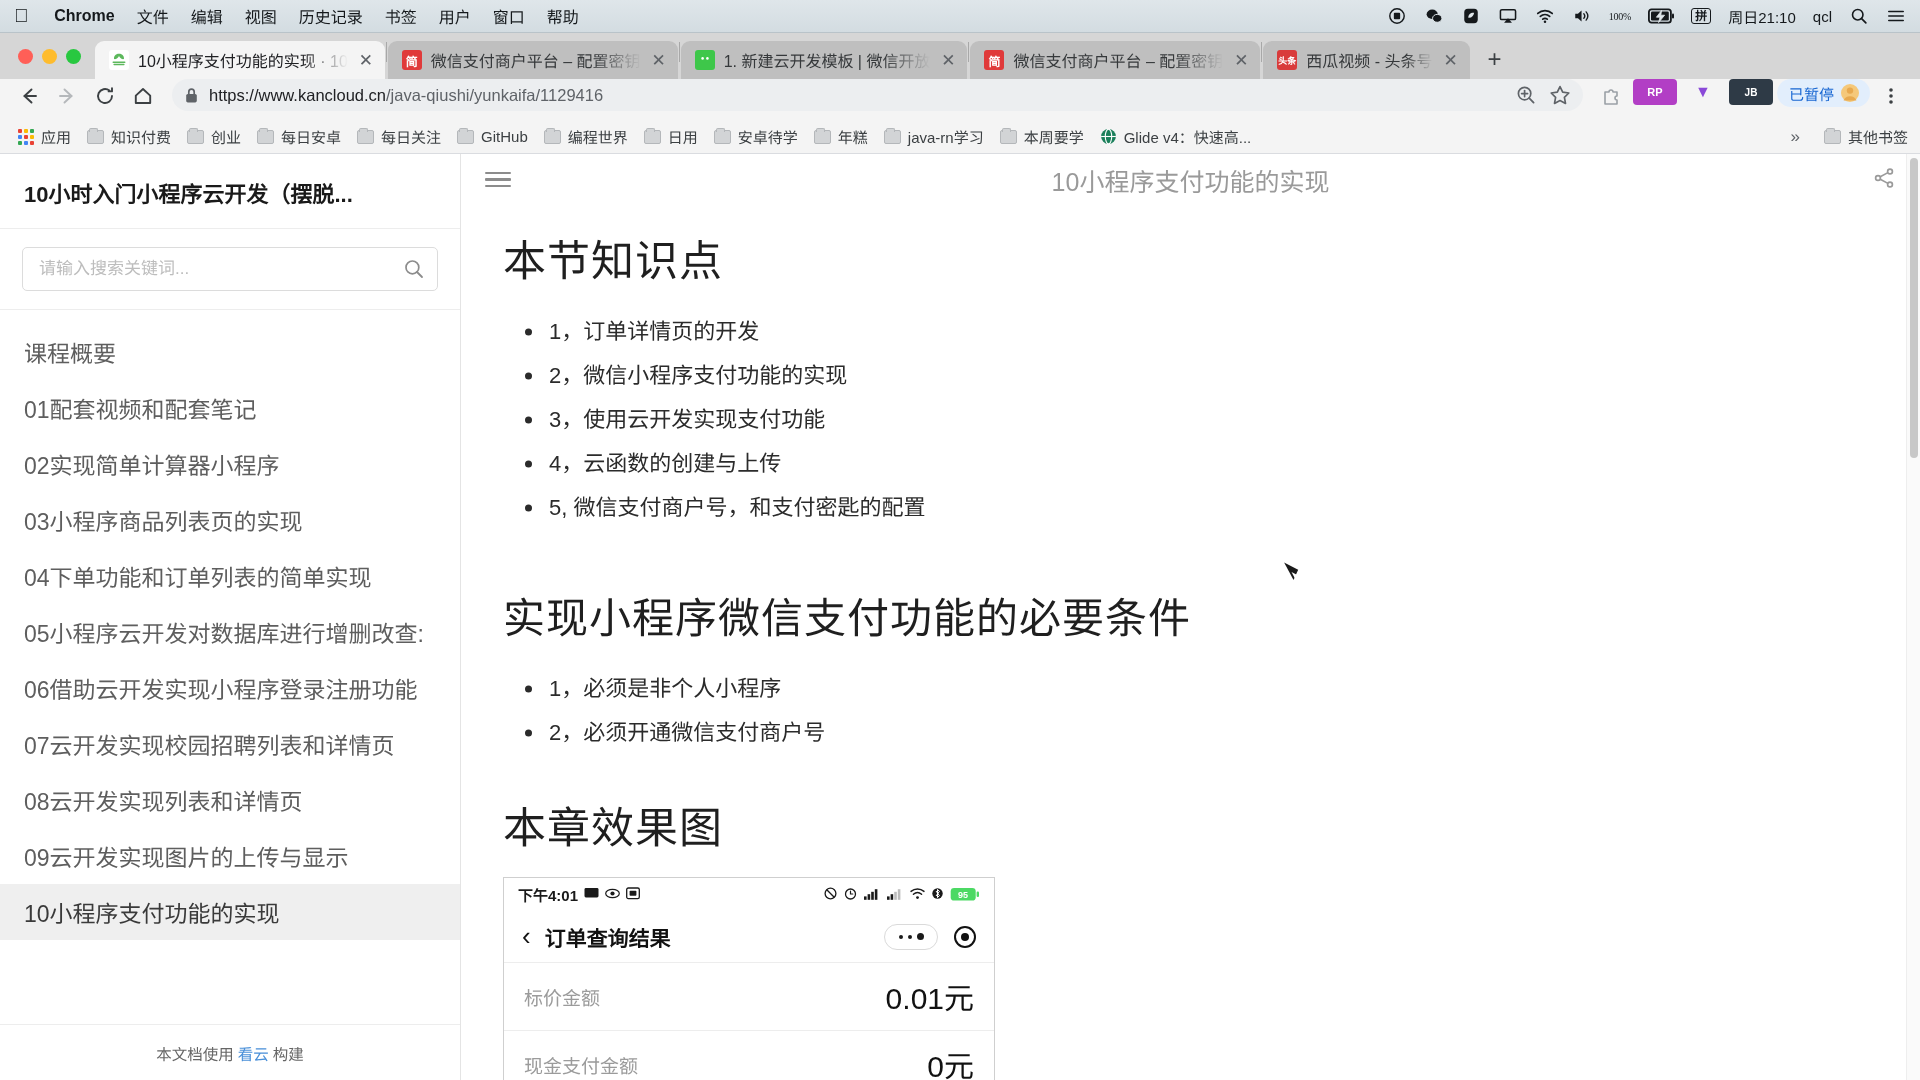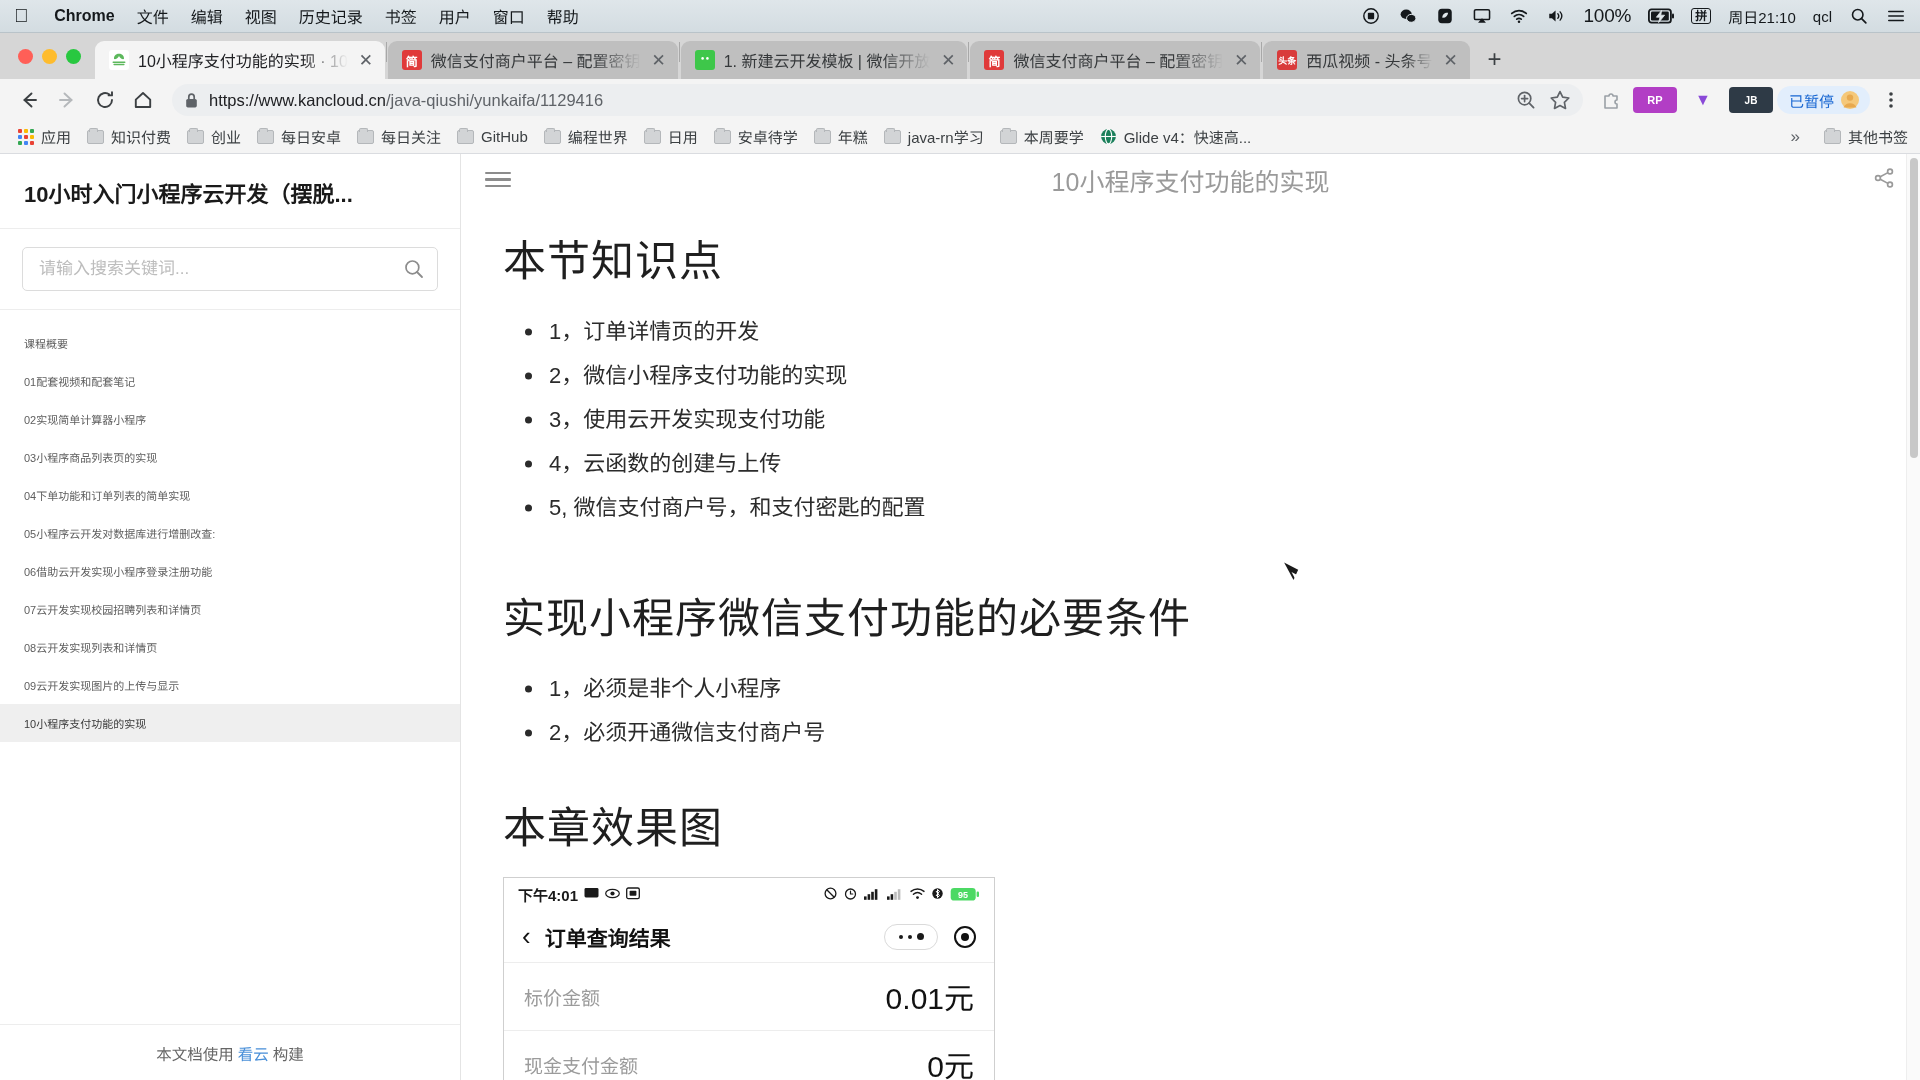--- a/index.html
+++ b/index.html
@@ -20,21 +20,21 @@
     position:relative; z-index:50;
   }
   #menubar .mb-left { display:flex; align-items:center; gap:22px; }
   #menubar .apple { font-size:19px; line-height:1; margin-right:4px; display:inline-block; transform:translateY(-1px);}
   #menubar .mb-app { font-weight:bold; }
   #menubar .mb-right {
     margin-left:auto; display:flex; align-items:center; gap:17px; font-size:15px;
   }
   .mb-icon { display:inline-flex; align-items:center; justify-content:center; }
   .sysicon { width:20px; height:18px; }
-  .batt-pct { font-size:19px; letter-spacing:-0.2px; }
+  .batt-pct { font-size:10px; letter-spacing:-0.2px;font-family:Liberation Serif, serif; }
   .mb-badge {
     border:1.6px solid #15191c; border-radius:3px; padding:0px 3px;
     font-size:12px; font-weight:bold; line-height:14px; display:inline-block;
   }
   
   #chrome { width:100%; height:calc(100% - 33px); display:flex; flex-direction:column; }
   
   #tabstrip {
     height:46px; background:#d6d6d6;
     display:flex; align-items:flex-end; padding-left:12px; position:relative;text-align:center;
@@ -61,21 +61,21 @@
   }
   .tab .tab-close { flex:0 0 18px; font-size:17px; color:#5f6368; line-height:1; }
   .tab-sep { width:1px; height:20px; background:#a8a8a8; align-self:center; margin:0 1px 9px; }
   #newtab {
     width:34px; height:34px; margin:0 0 3px 8px; border-radius:50%;
     display:flex; align-items:center; justify-content:center;
     font-size:24px; color:#3c4043; font-weight:300;
   }
   
   #toolbar {
-    height:43px; background:#f4f4f4; display:flex; align-items:center;
+    height:43px; background:#f4f4f4; display:flex; align-items:flex-start;
     padding:0 12px; gap:4px;
   }
   .tb-btn {
     width:34px; height:34px; border-radius:50%;
     display:flex; align-items:center; justify-content:center; color:#5f6368;
   }
   #omnibox {
     flex:1 1 auto; height:32px; background:#eceef0; border-radius:16px;
     display:flex; align-items:center; padding:0 12px; margin:0 8px;
     font-size:16.5px; color:#202124; gap:10px; overflow:hidden;
@@ -132,21 +132,21 @@
     height:44px; border:1px solid #dcdcdc; border-radius:5px;
     display:flex; align-items:center; padding:0 12px 0 16px;
   }
   #search-input {
     flex:1; border:none; outline:none; font-size:17px; color:#333;
     background:transparent; font-family:inherit;
   }
   #search-input::placeholder { color:#bdbdbd; }
   #toc { flex:1 1 auto; overflow:hidden; padding-top:14px; }
   .toc-item {
-    padding:11px 24px; font-size:11px; color:#5e5e5e; white-space:nowrap;
+    padding:11px 24px; font-size:23px; color:#5e5e5e; white-space:nowrap;
     overflow:hidden; text-overflow:ellipsis;
   }
   .toc-item.active { background:#efefef; color:#3a3a3a; }
   #sidebar-footer {
     border-top:1px solid #ededed; height:56px;
     display:flex; align-items:center; justify-content:center;
     font-size:15.5px; color:#666;
   }
   #sidebar-footer a { color:#4a90d9; text-decoration:none; margin:0 4px; }
   

